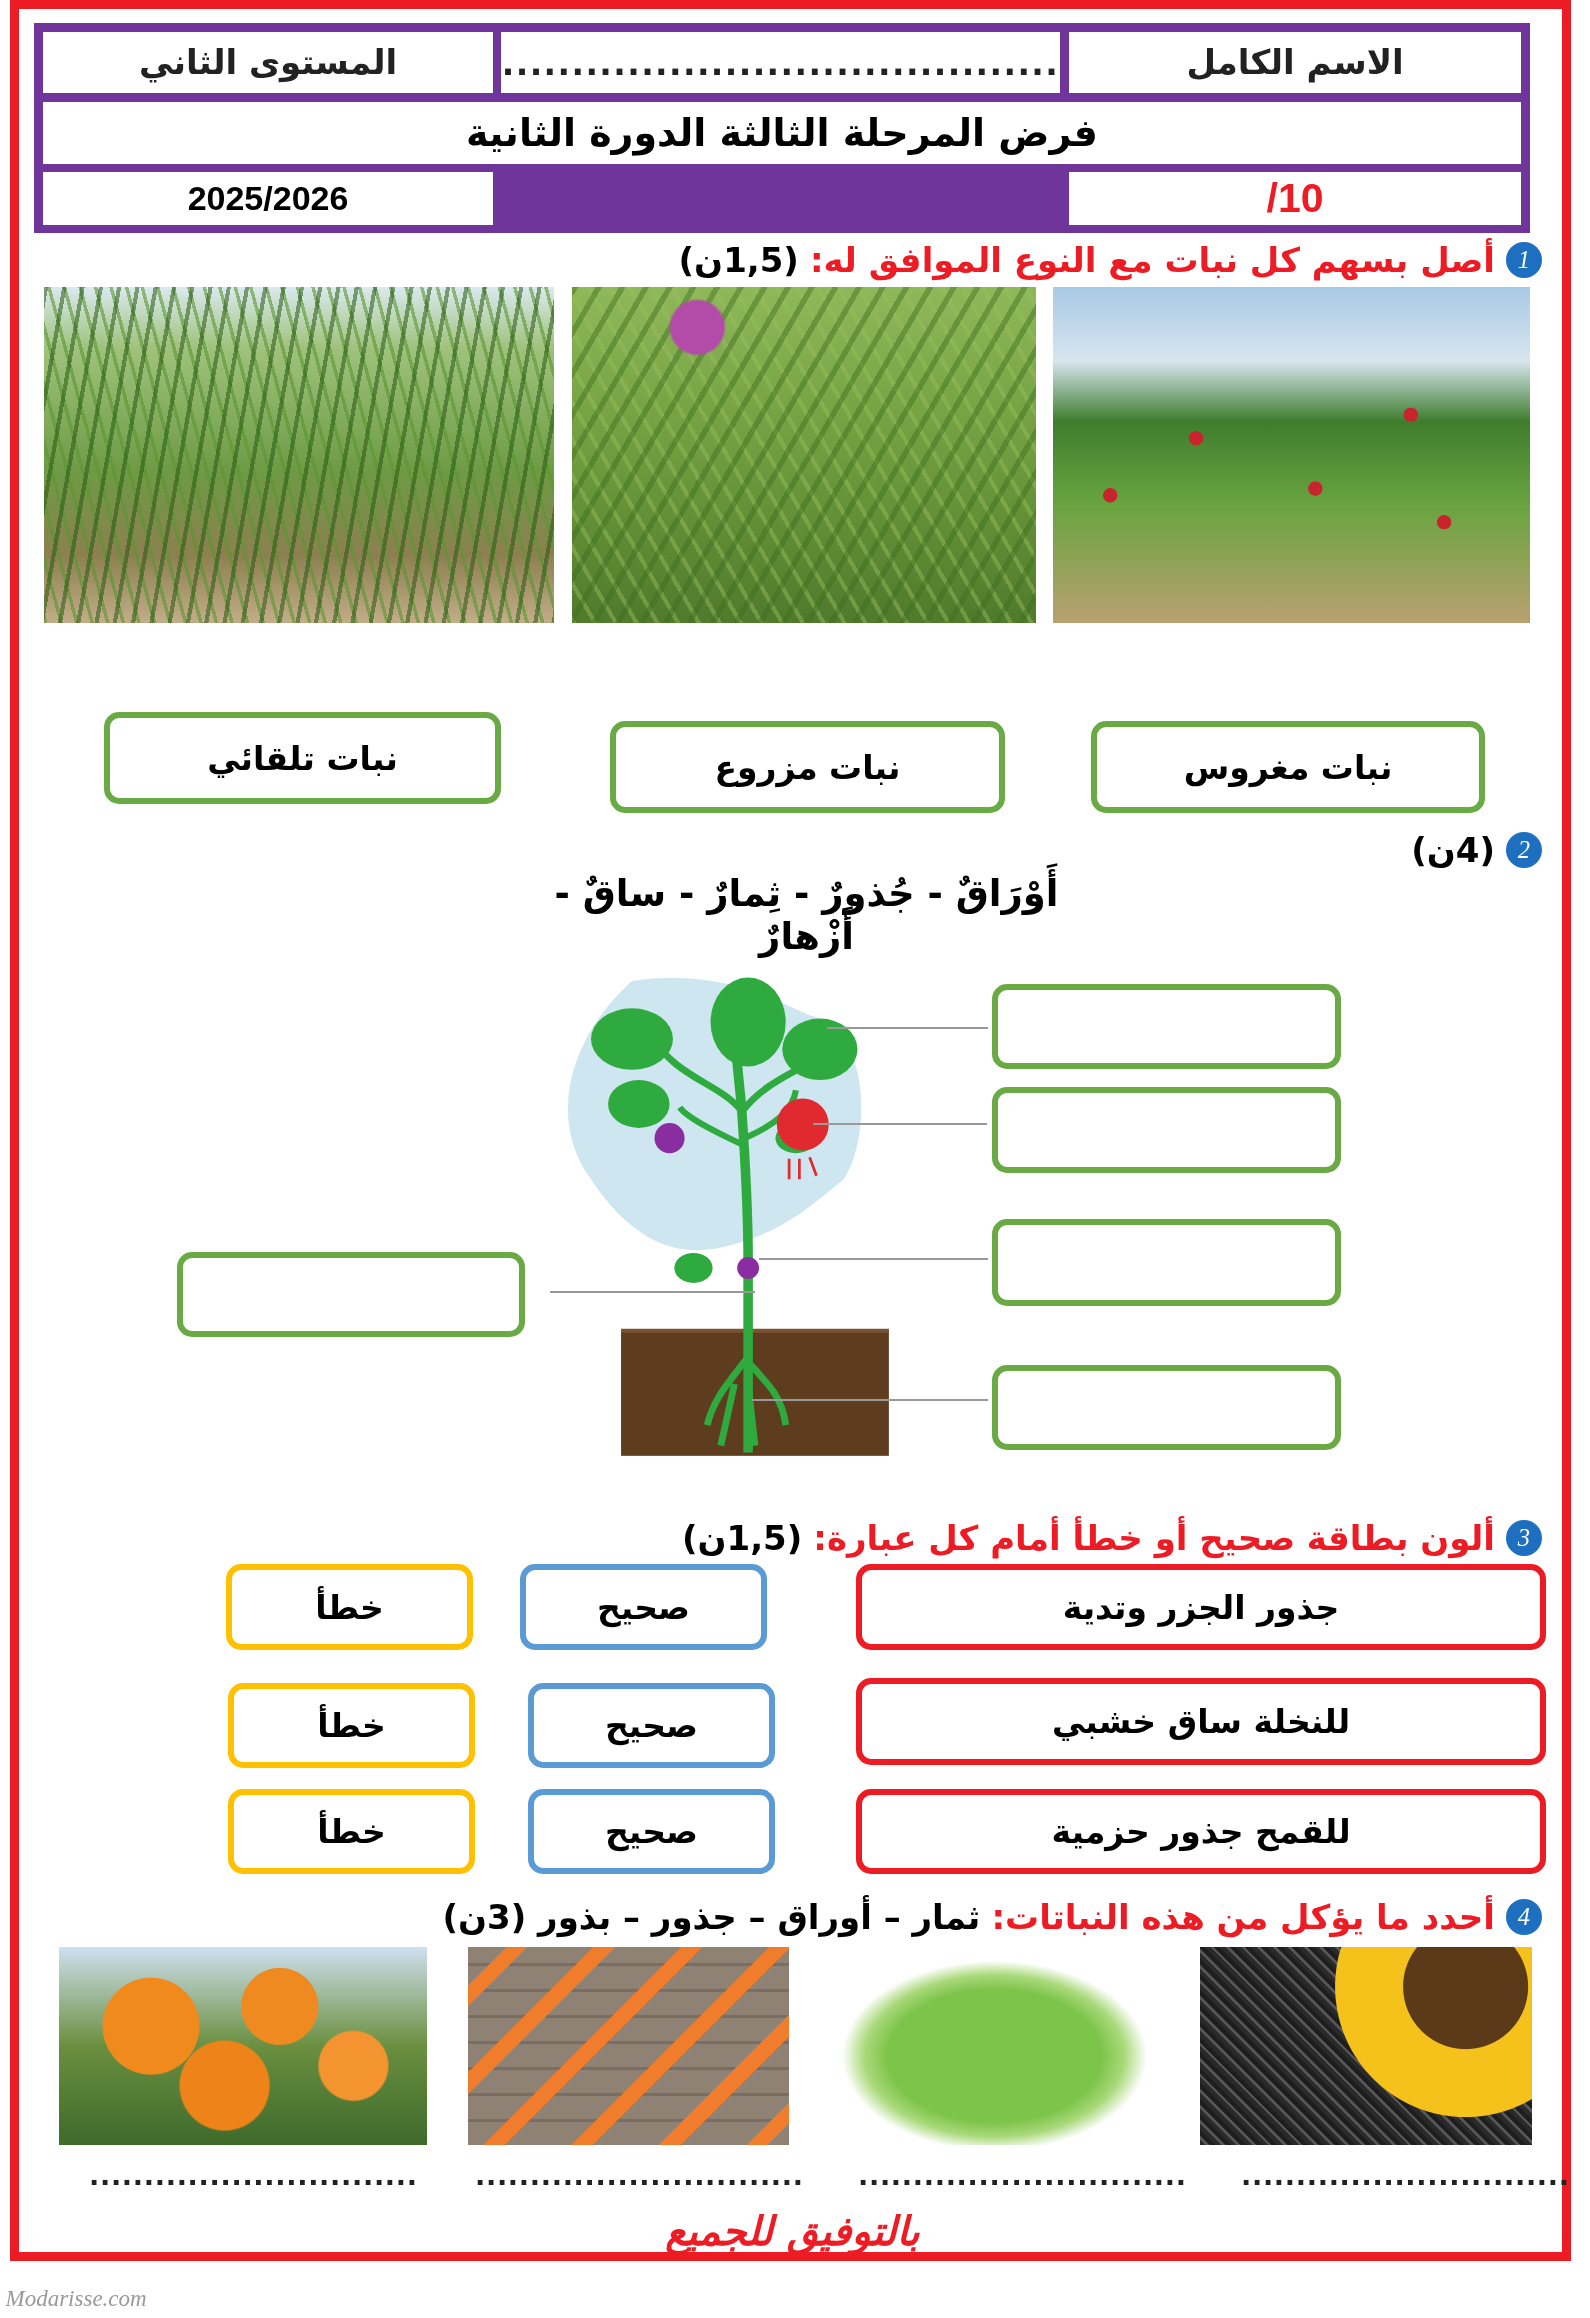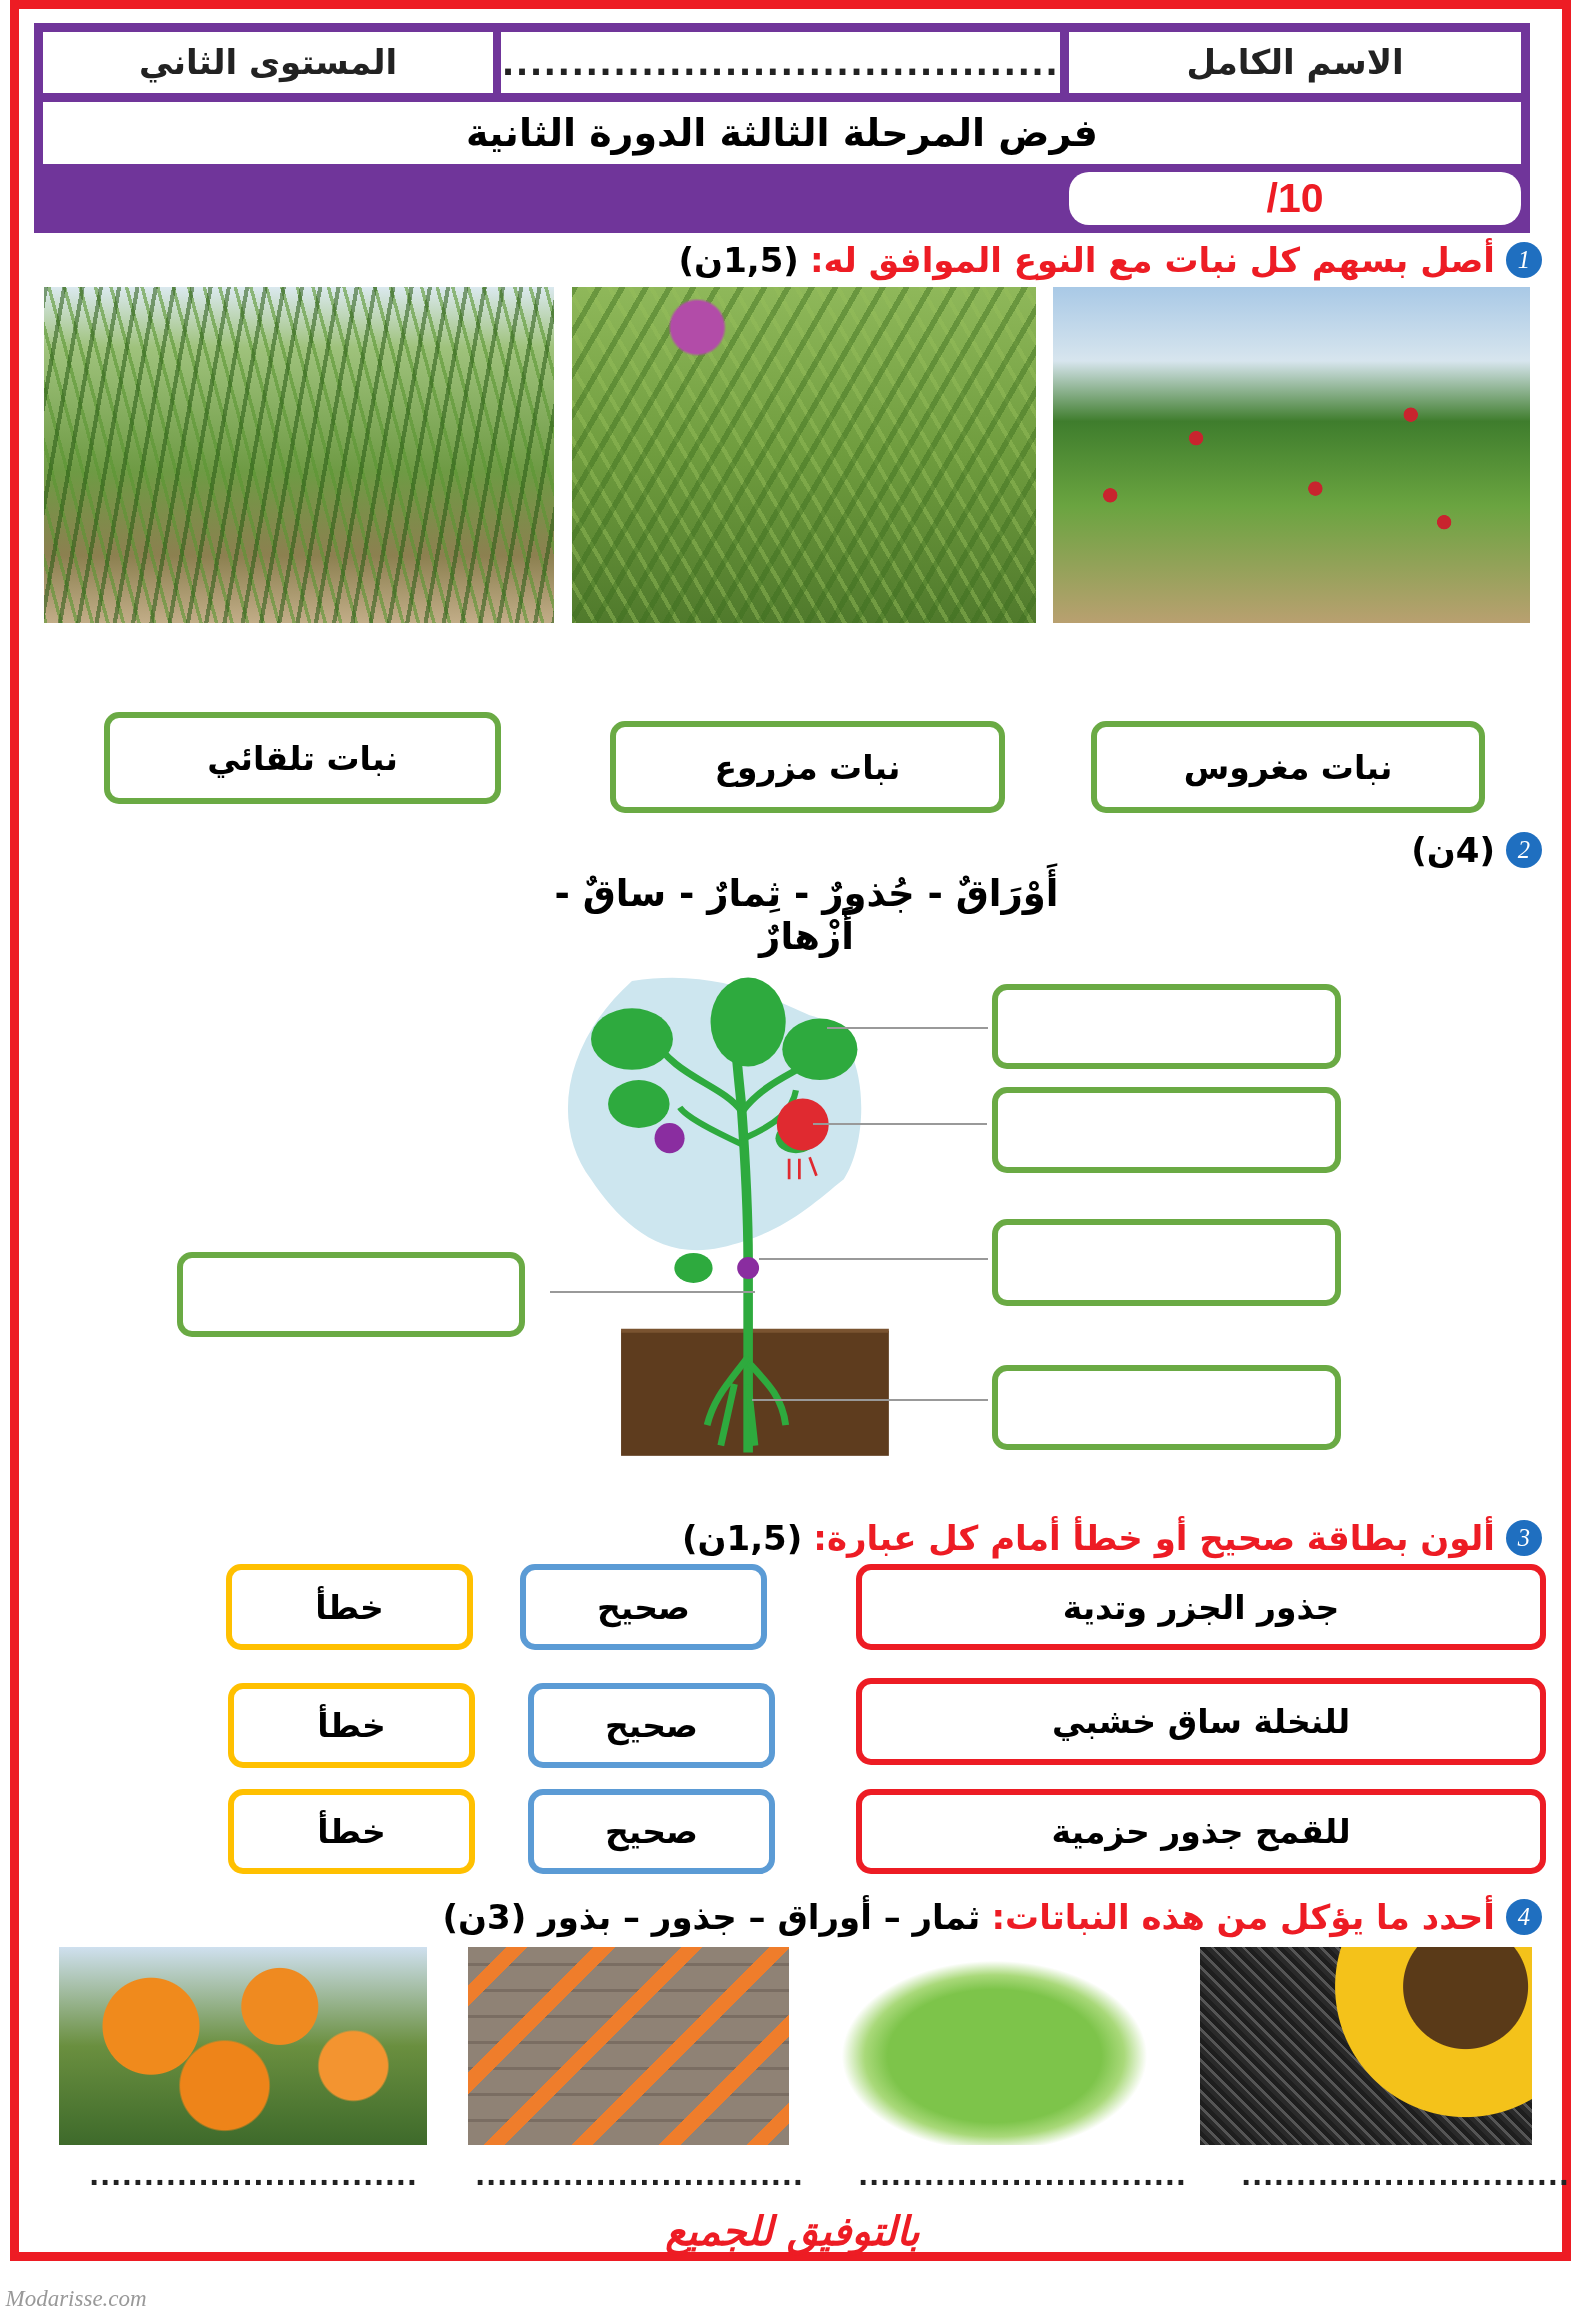--- a/index.html
+++ b/index.html
@@ -91,22 +91,25 @@
     <span class="dots">........................................</span>
   </div>
   <div class="abs cell" style="left:9px; top:9px; width:450px; height:61px;">
     <span class="cell-text">المستوى الثاني</span>
   </div>
 
   <div class="abs cell" style="left:9px; top:79px; width:1478px; height:62px;">
     <span class="title-text">فرض المرحلة الثالثة الدورة الثانية</span>
   </div>
 
-  <div class="abs cell" style="left:1035px; top:149px; width:452px; height:53px;border-radius:20px;">
+  <div class="abs cell" style="left:1035px; top:149px; width:452px; height:53px;">
     <span class="score10">/10</span>
+  </div>
+  <div class="abs cell" style="left:9px; top:149px; width:450px; height:53px;">
+    <span class="year">2025/2026</span>
   </div>
 </div>
 
 <div class="abs q-head" style="right:49px; top:238px; height:44px;">
   <span class="q-badge">1</span>
   <span class="q-red">أصل بسهم كل نبات مع النوع الموافق له:</span>
   <span class="q-black">(1,5ن)</span>
 </div>
 
 <div class="abs photo corn" style="left:44px; top:287px; width:510px; height:336px;"></div>

